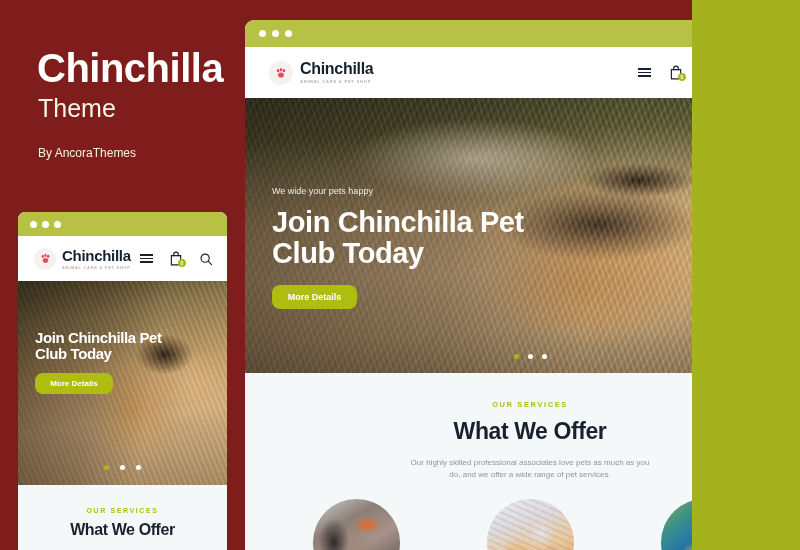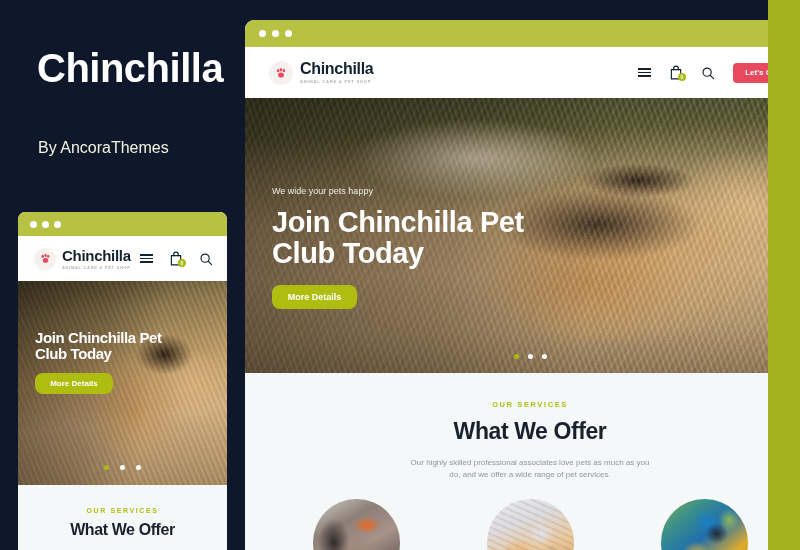--- a/index.html
+++ b/index.html
@@ -2,36 +2,36 @@
 <html><head>
 <meta charset="utf-8">
 <style>
   * { box-sizing: border-box; margin: 0; padding: 0; }
   html, body {
     width: 800px; height: 550px;
     overflow: hidden;
     font-family: "Liberation Sans", sans-serif;
     background: #a4b21e;
   }
-  .stage { position: relative; width: 768px; height: 550px; background: #0f172a; overflow: hidden; }
+  .stage { position: relative; width: 692px; height: 550px; background: #7f1d1d; overflow: hidden; }
 
   
   .promo { position: absolute; left: 0; top: 0; width: 245px; height: 550px; }
   .promo-title {
     position: absolute; left: 37px; top: 48px;
     font-size: 40px; font-weight: bold; color: #ffffff;
     letter-spacing: -0.5px; line-height: 1;
   }
   .promo-sub {
     position: absolute; left: 38px; top: 96px;
     font-size: 25px; font-weight: 300; color: #f4f7e4; line-height: 1;
   }
   .promo-by {
-    position: absolute; left: 38px; top: 139px;
-    font-size: 16px; font-weight: 400; color: #f2f5df;
+    position: absolute; left: 38px; top: 146px;
+    font-size: 12px; font-weight: 400; color: #f2f5df;
   }
 
   
   .frame { position: absolute; background: #ffffff; overflow: hidden; }
   .frame-bar { background: #b7c144; width: 100%; display: flex; align-items: center; }
   .dot { border-radius: 50%; background: #ffffff; display: inline-block; }
   .frame-body { background: #ffffff; width: 100%; position: relative; overflow: hidden; }
 
   
   .site-header { display: flex; align-items: center; background: #fff; width: 100%; }
@@ -141,20 +141,21 @@
     background: repeating-linear-gradient(68deg, rgba(255,243,215,.10) 0 2px, rgba(70,48,26,.07) 2px 5px);
   }
 </style>
 </head>
 <body>
 
 <div class="stage">
 
   <div class="promo">
     <div class="promo-title">Chinchilla</div>
+    <div class="promo-sub">Theme</div>
     <div class="promo-by">By AncoraThemes</div>
   </div>
 
   <div class="frame" style="left:245px; top:20px; width:570px; height:535px; border-radius:9px 0 0 0;">
     <div class="frame-bar" style="height:27px; padding-left:14px; gap:6px; border-radius:9px 0 0 0;">
       <span class="dot" style="width:7px;height:7px;"></span>
       <span class="dot" style="width:7px;height:7px;"></span>
       <span class="dot" style="width:7px;height:7px;"></span>
     </div>
 

